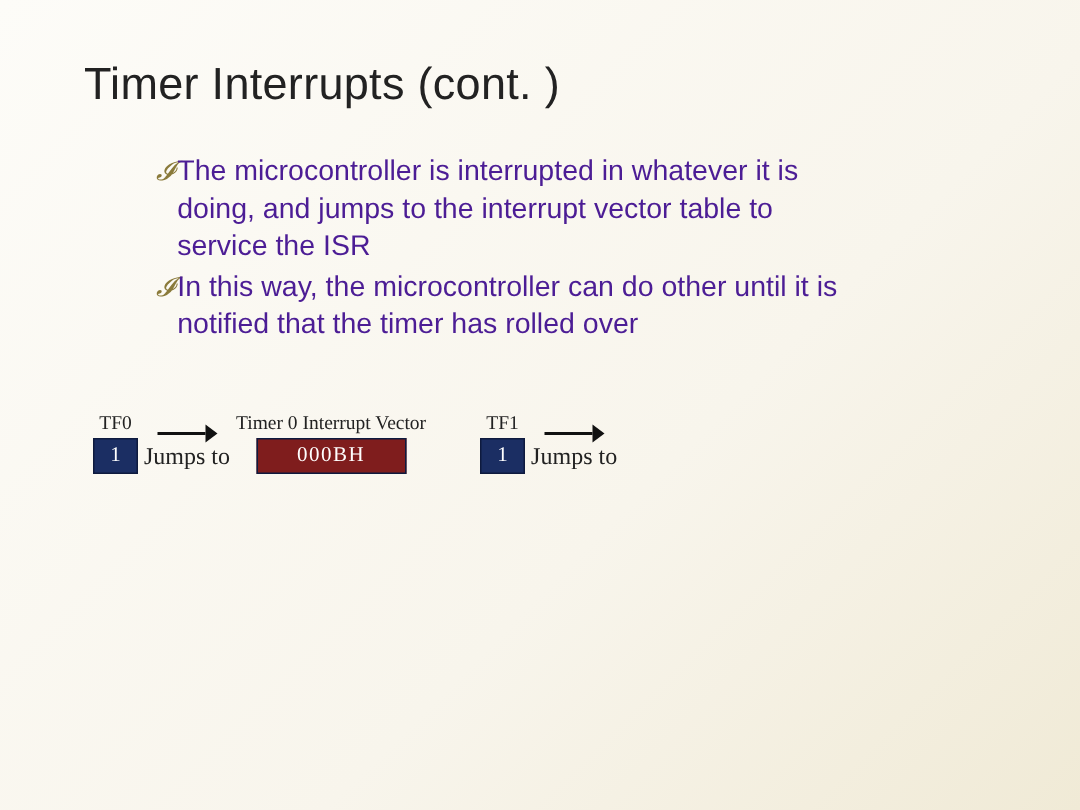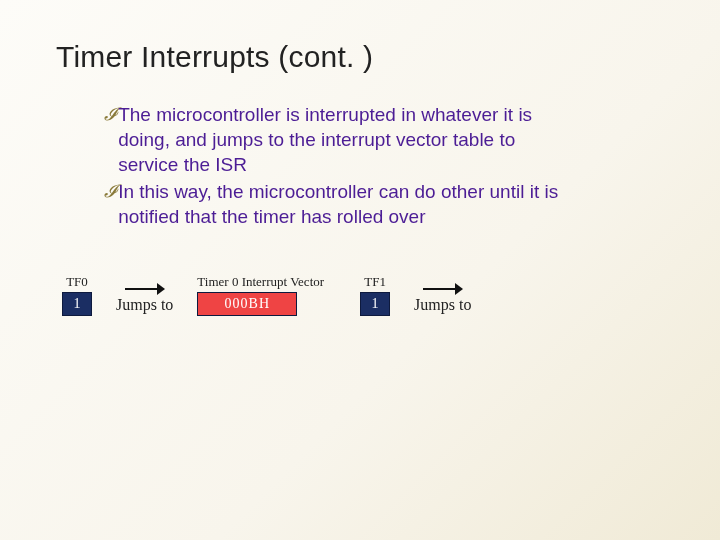--- a/index.html
+++ b/index.html
@@ -46,21 +46,21 @@
   }
   .diagram-row {
     margin-top: 36px;
     display: flex;
     gap: 36px;
     padding-left: 6px;
   }
   .diagram-group {
     display: flex;
     align-items: flex-end;
-    gap: 24px;
+    gap: 4px;
     position: relative;
   }
   .flag-block {
     display: flex;
     flex-direction: column;
     align-items: center;
   }
   .flag-label {
     font-family: "Times New Roman", serif;
     font-size: 13px;
@@ -110,33 +110,33 @@
   }
   .jumps-label {
     font-family: "Times New Roman", serif;
     font-size: 16px;
     color: #222;
     margin-top: 1px;
   }
   .vector-block {
     display: flex;
     flex-direction: column;
-    align-items: flex-start;
+    align-items: center;
   }
   .vector-label {
     font-family: "Times New Roman", serif;
     font-size: 13px;
     color: #222;
     margin-bottom: 2px;
     white-space: nowrap;
   }
   .vector-box {
     width: 100px;
     height: 24px;
-    background: #ef4444;
+    background: #7f1d1d;
     color: #fff;
     font-family: "Times New Roman", serif;
     font-size: 14px;
     letter-spacing: 1px;
     display: flex;
     align-items: center;
     justify-content: center;
     border: 1px solid #0e1a3e;
   }
 </style>

